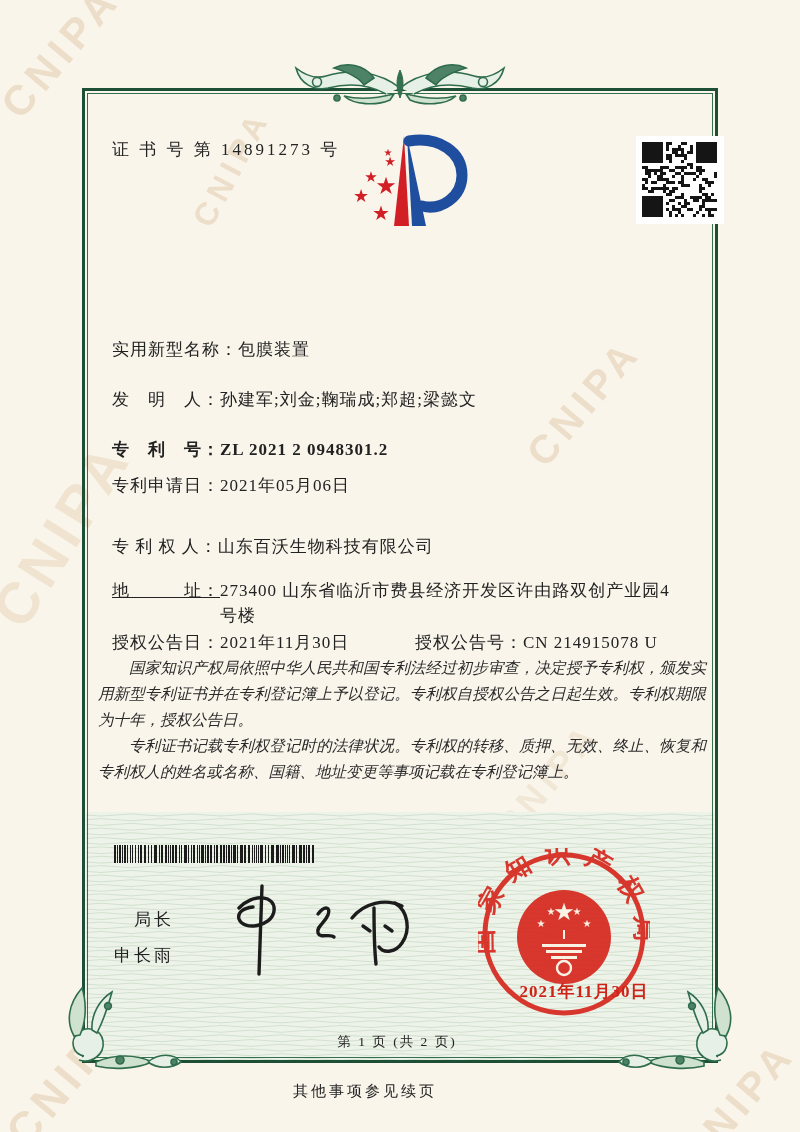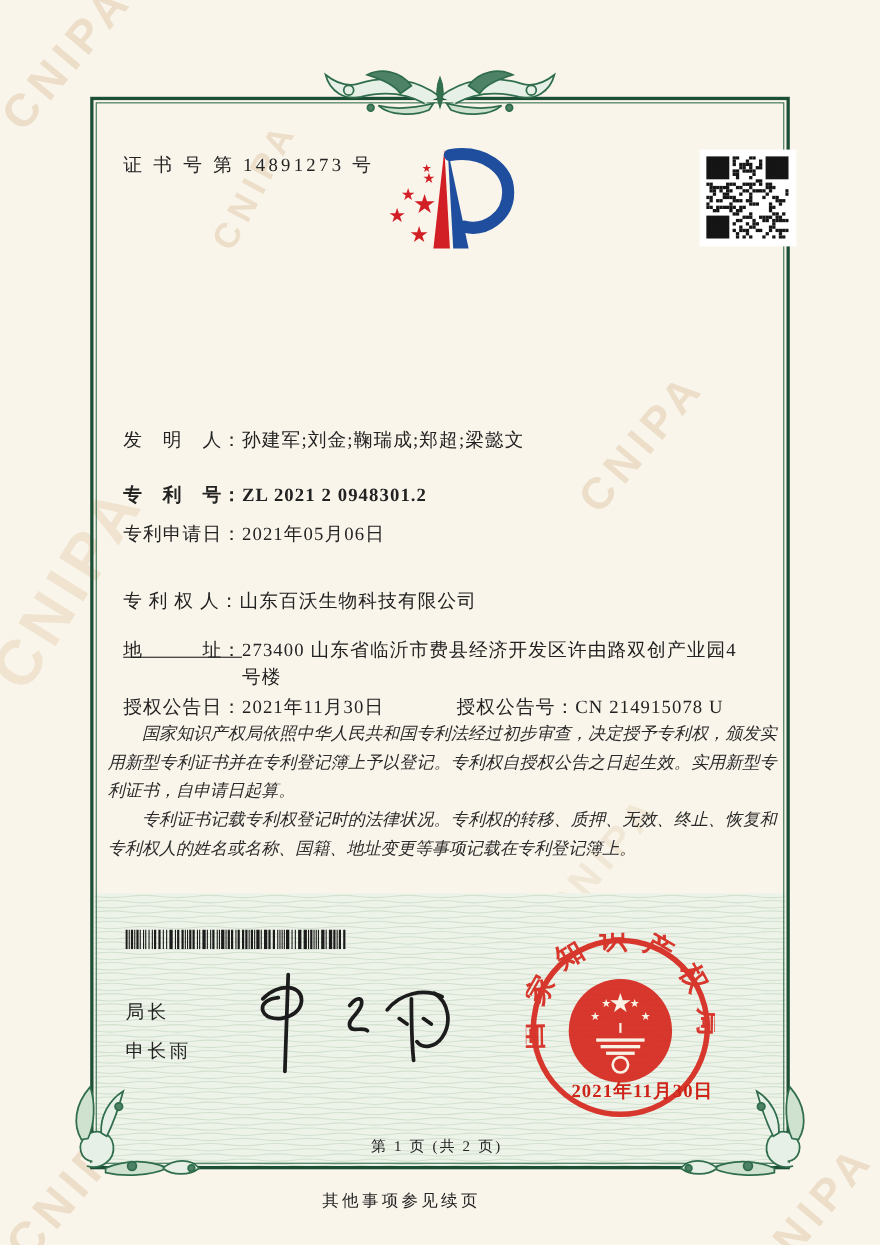--- a/index.html
+++ b/index.html
@@ -55,21 +55,21 @@
   #bodytext{position:absolute;left:98px;top:655px;width:608px;font-size:15.5px;
             line-height:26px;text-align:justify;font-style:italic;color:#2a2a2a;}
   #bodytext p{margin:0;text-indent:2em;}
 
   
   #barcode{position:absolute;left:114px;top:845px;}
   #barcode rect{fill:#1b1b1b;}
 
   
   #signer{position:absolute;left:114px;top:902px;font-family:"Liberation Sans","DejaVu Sans",sans-serif;
-          font-size:17px;letter-spacing:3px;line-height:36px;color:#222;}
+          font-size:17px;letter-spacing:3px;line-height:36px;color:#222;text-align:right;}
   #signature{position:absolute;left:222px;top:878px;}
   #signature path{stroke:#1c1c1c;stroke-width:3.4;fill:none;stroke-linecap:round;stroke-linejoin:round;}
 
   
   #seal{position:absolute;left:478px;top:848px;}
   #seal-date{position:absolute;left:494px;top:980px;width:180px;text-align:center;
              color:#cf2318;font-weight:bold;font-size:17px;letter-spacing:1px;}
 
   
   #page-indicator{position:absolute;left:82px;top:1033px;width:630px;text-align:center;
@@ -394,20 +394,23 @@
         <rect x="54" y="0" width="21" height="21"></rect>
         <rect fill="#fff" x="57" y="3" width="15" height="15"></rect>
         <rect x="60" y="6" width="9" height="9"></rect>
         <rect x="0" y="54" width="21" height="21"></rect>
         <rect fill="#fff" x="3" y="57" width="15" height="15"></rect>
         <rect x="6" y="60" width="9" height="9"></rect>
       </svg>
   </div>
 
 
+  <div id="row1" class="frow">
+    <span class="lab">实用新型名称：</span><span class="val">包膜装置</span>
+  </div>
   <div id="row2" class="frow">
     <span class="lab">发　明　人：</span><span class="val">孙建军;刘金;鞠瑞成;郑超;梁懿文</span>
   </div>
   <div id="row3" class="frow">
     <span class="lab">专　利　号：</span><span class="val">ZL 2021 2 0948301.2</span>
   </div>
   <div id="row4" class="frow">
     <span class="lab">专利申请日：</span><span class="val">2021年05月06日</span>
   </div>
   <div id="row5" class="frow">
@@ -417,21 +420,21 @@
     <span class="lab">地　　　址：</span><span class="val">273400 山东省临沂市费县经济开发区许由路双创产业园4号楼</span>
   </div>
   <div id="row7a" class="frow">
     <span class="lab">授权公告日：</span><span class="val">2021年11月30日</span>
   </div>
   <div id="row7b" class="frow">
     <span class="lab">授权公告号：</span><span class="val">CN 214915078 U</span>
   </div>
 
   <div id="bodytext">
-    <p>国家知识产权局依照中华人民共和国专利法经过初步审查，决定授予专利权，颁发实用新型专利证书并在专利登记簿上予以登记。专利权自授权公告之日起生效。实用新型专利证书，自申请日起算。</p>
+    <p>国家知识产权局依照中华人民共和国专利法经过初步审查，决定授予专利权，颁发实用新型专利证书并在专利登记簿上予以登记。专利权自授权公告之日起生效。专利权期限为十年，授权公告日。</p>
     <p>专利证书记载专利权登记时的法律状况。专利权的转移、质押、无效、终止、恢复和专利权人的姓名或名称、国籍、地址变更等事项记载在专利登记簿上。</p>
   </div>
 
   <svg id="barcode" width="205" height="18" xmlns="http://www.w3.org/2000/svg">
       <rect x="0" y="0" width="2" height="18"></rect>
       <rect x="3" y="0" width="1" height="18"></rect>
       <rect x="5" y="0" width="2" height="18"></rect>
       <rect x="8" y="0" width="1" height="18"></rect>
       <rect x="10" y="0" width="2" height="18"></rect>
       <rect x="13" y="0" width="1" height="18"></rect>

